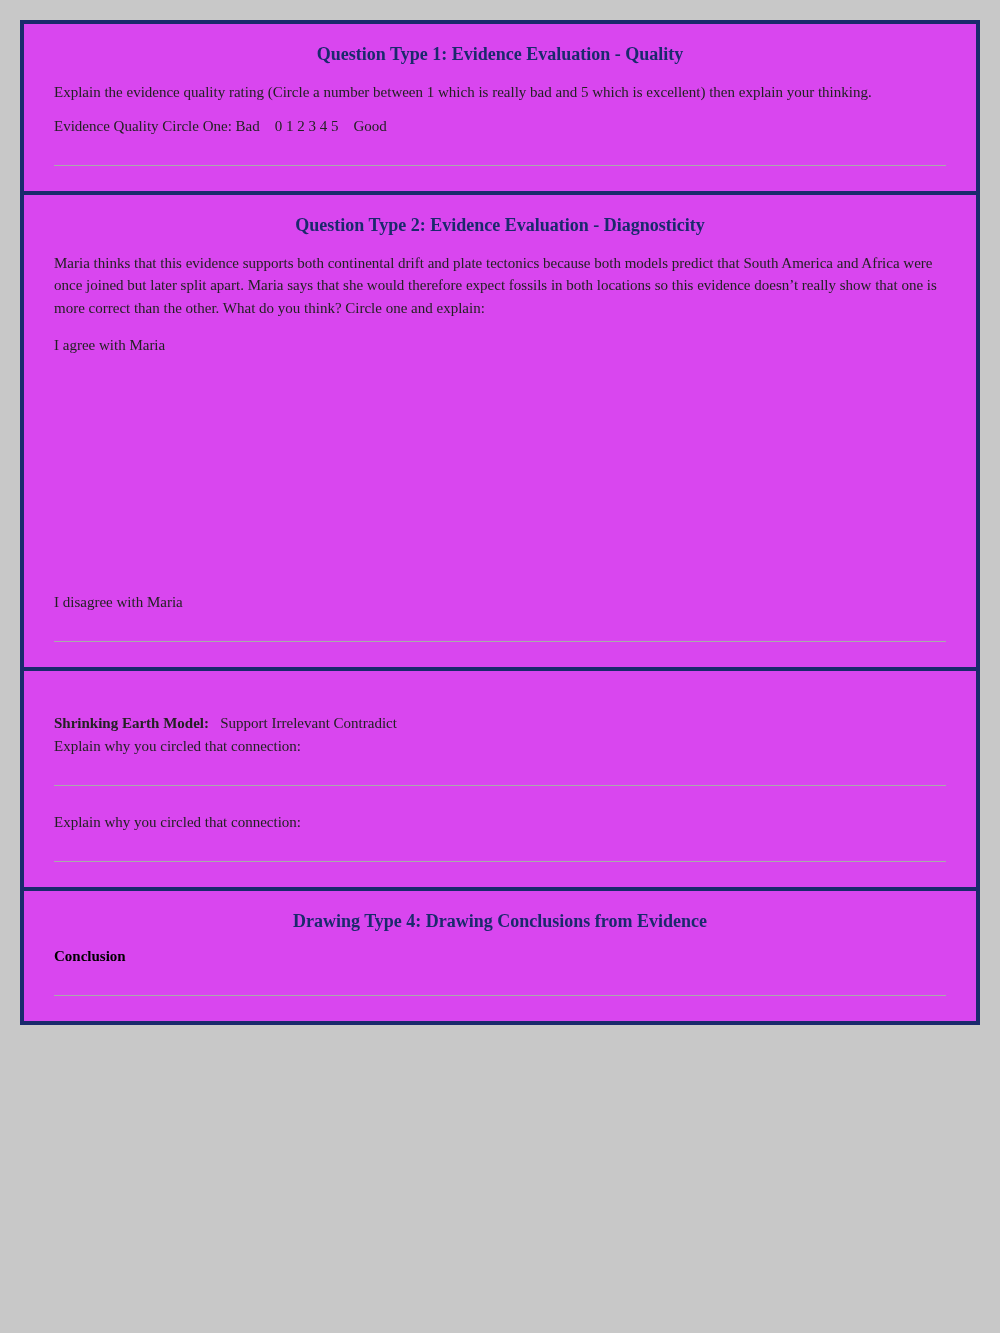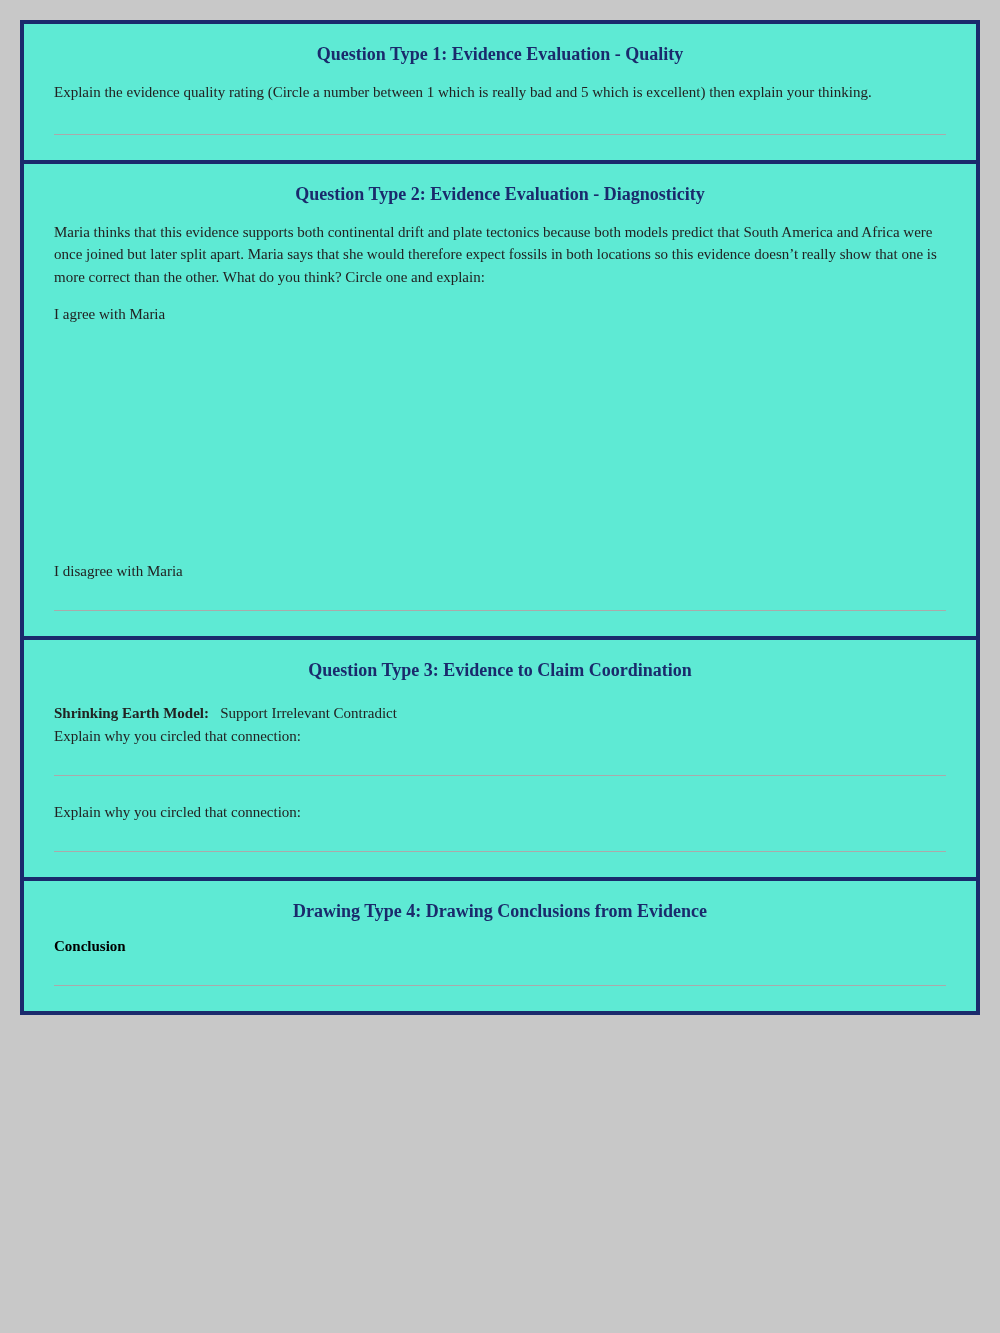--- a/index.html
+++ b/index.html
@@ -11,21 +11,21 @@
     body {
       background: #c8c8c8;
       font-family: 'Times New Roman', Times, serif;
       display: flex;
       justify-content: center;
       padding: 20px;
     }
 
     .page-container {
       width: 960px;
-      background: #5eead4;
+      background: #d946ef;
       border: 2px solid #1a2a6c;
     }
 
     .section {
       border: 2px solid #1a2a6c;
       margin: 0;
       padding: 20px 30px 25px 30px;
     }
 
     .section-title {
@@ -95,35 +95,41 @@
     }
   </style>
 </head>
 <body>
 
 <div class="page-container">
 
   <div class="section">
     <div class="section-title">Question Type 1:   Evidence Evaluation - Quality</div>
     <div class="section-body">Explain the evidence quality rating (Circle a number between 1 which is really bad and 5 which is excellent) then explain your thinking.</div>
+    <div class="rating-line">
+      <span>Evidence Quality Circle One: Bad</span>
+      &nbsp;&nbsp;
+      <span>0   1   2   3   4   5</span>
+      &nbsp;&nbsp;
+      <span>Good</span>
+    </div>
     <hr class="divider">
   </div>
 
   <div class="section">
     <div class="section-title">Question Type 2:   Evidence Evaluation - Diagnosticity</div>
     <div class="section-body">Maria thinks that this evidence supports both continental drift and plate tectonics because both models predict that South America and Africa were once joined but later split apart. Maria says that she would therefore expect fossils in both locations so this evidence doesn’t really show that one is more correct than the other. What do you think?   Circle one and explain:</div>
     <div class="agree-disagree-row">
       <span>I agree with Maria</span>
       <span>I disagree with Maria</span>
     </div>
     <hr class="divider">
   </div>
 
   <div class="section">
-    <div class="section-title">Question Type 3:   Evidence to Claim Coordination</div>
     <div class="model-section">
       <div class="model-row">
         <span class="bold-label">Shrinking Earth Model:</span>
         &nbsp;
         <span>Support     Irrelevant     Contradict</span>
       </div>
       <div class="model-row">Explain why you circled that connection:</div>
     </div>
     <hr class="divider">
     <div class="model-section model-section-gap">

